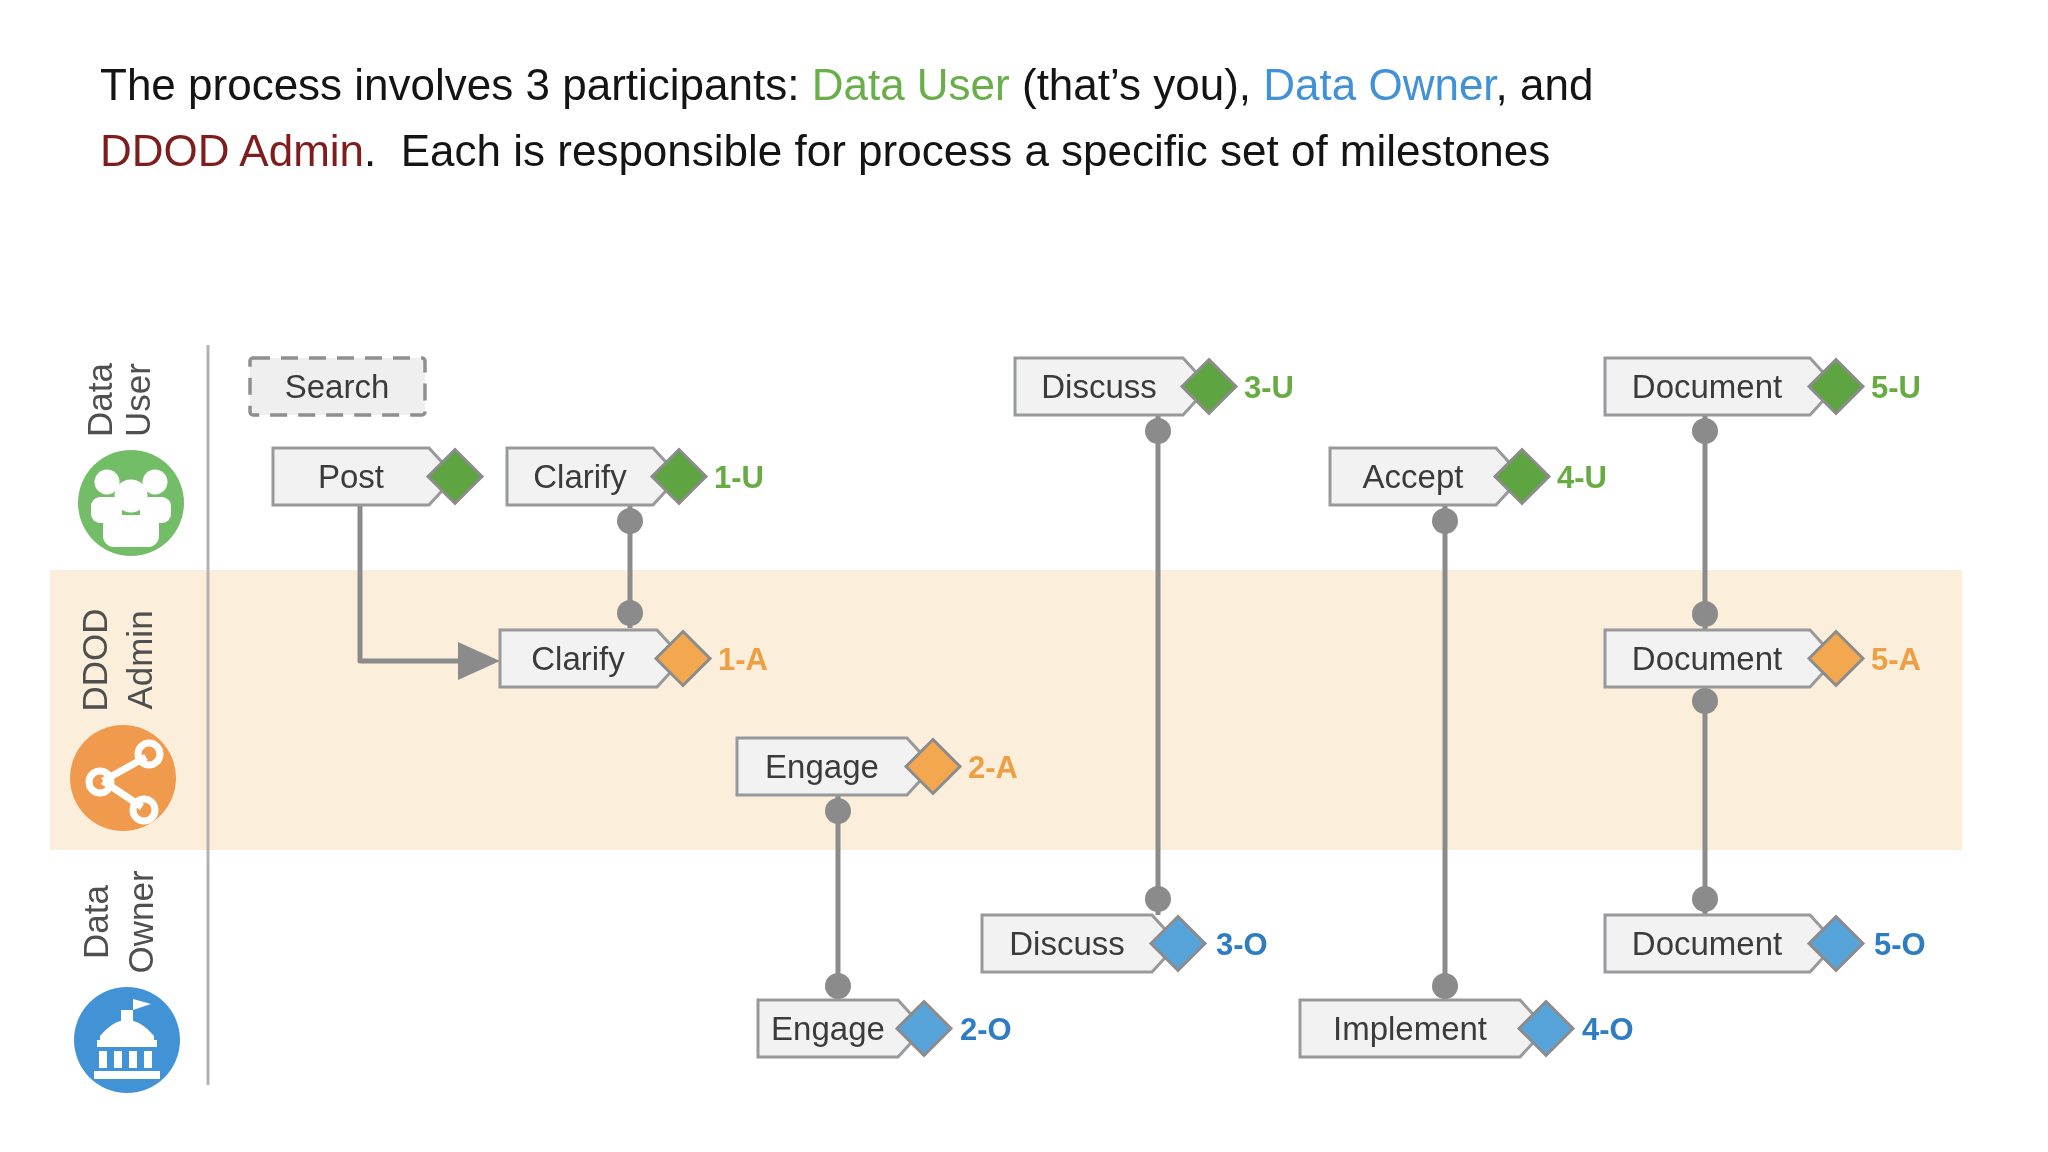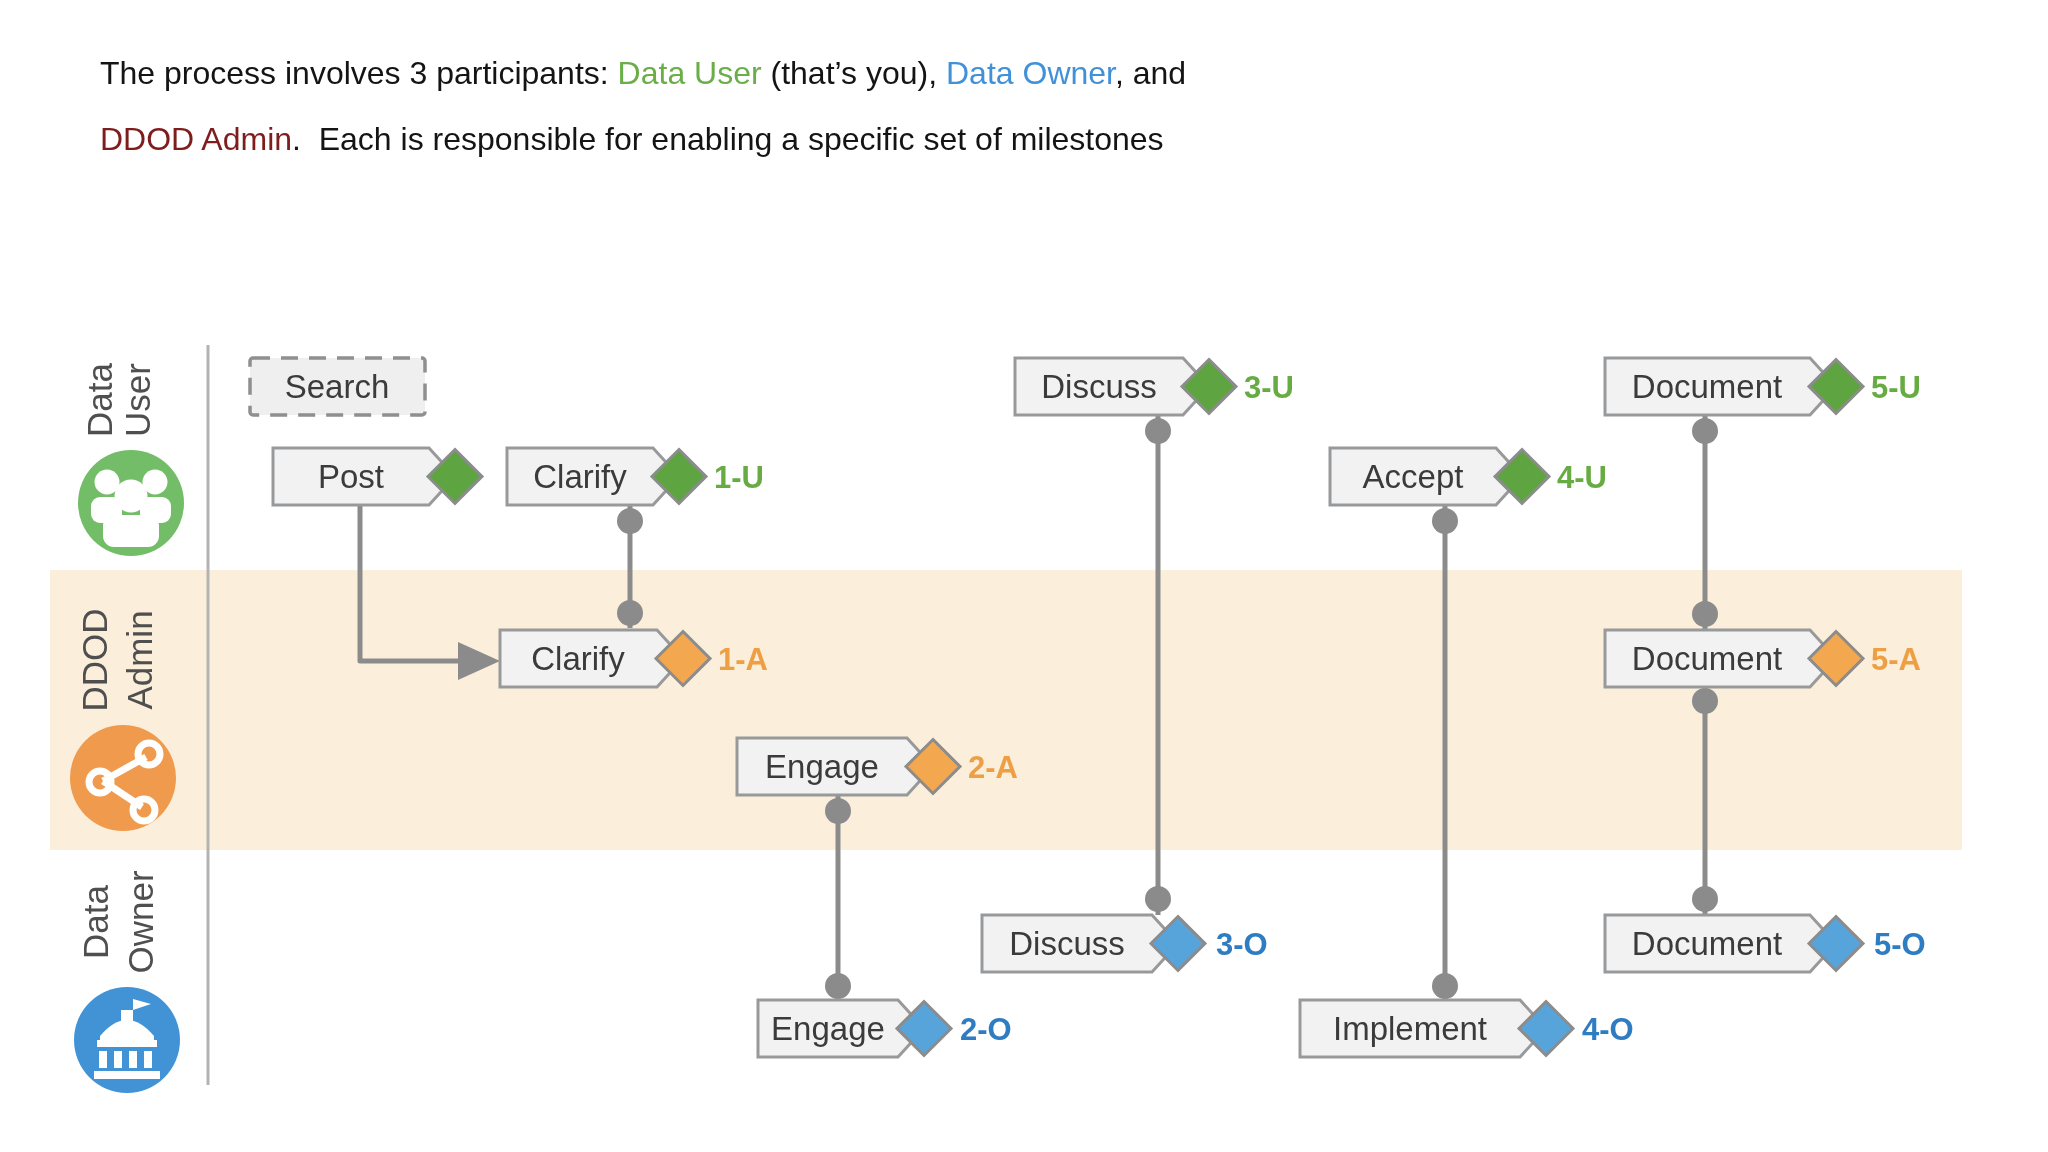--- a/index.html
+++ b/index.html
@@ -1,39 +1,39 @@
 <!DOCTYPE html>
 <html><head>
 <meta charset="utf-8">
 <style>
   html,body{margin:0;padding:0;background:#ffffff;}
   body{width:2048px;height:1152px;position:relative;overflow:hidden;
        font-family:"Liberation Sans", sans-serif;}
-  .header{position:absolute;left:100px;top:40px;width:1800px;
-          font-size:32px;line-height:66px;color:#141414;white-space:pre-wrap;}
+  .header{position:absolute;left:100px;top:52px;width:1800px;
+          font-size:44px;line-height:66px;color:#141414;white-space:pre-wrap;}
   .header .green{color:#6aae4a;}
   .header .blue{color:#4191d9;}
   .header .orange{color:#7f1d1d;}
   svg{position:absolute;left:0;top:0;}
   .mbox{fill:#f2f2f3;stroke:#98999b;stroke-width:3;}
   .searchbox{fill:#efefef;stroke:#8f8f8f;stroke-width:3.5;stroke-dasharray:17 11;}
   .diamond{stroke:#8c8c8c;stroke-width:3;}
   .mlabel{font-size:33px;fill:#3b3b3b;text-anchor:middle;}
   .mcode{font-size:31px;font-weight:bold;text-anchor:start;}
   .lane-label{font-size:35px;fill:#4f4f4f;text-anchor:middle;}
   .conn{stroke:#8b8b8b;stroke-width:5;fill:none;}
   .cdot{fill:#8b8b8b;stroke:none;}
   .arrowhead{fill:#8b8b8b;stroke:none;}
   .sep{stroke:#b3b3b3;stroke-width:3;}
   .icon-white{fill:#ffffff;stroke:none;}
 </style>
 </head>
 <body>
 
-<div class="header"><span>The process involves 3 participants: </span><span class="green">Data User</span><span> (that’s you), </span><span class="blue">Data Owner</span><span>, and</span><br><span class="orange">DDOD Admin</span><span>.  Each is responsible for enabling a specific set of milestones</span></div>
+<div class="header"><span>The process involves 3 participants: </span><span class="green">Data User</span><span> (that’s you), </span><span class="blue">Data Owner</span><span>, and</span><br><span class="orange">DDOD Admin</span><span>.  Each is responsible for process a specific set of milestones</span></div>
 
 <svg width="2048" height="1152" viewBox="0 0 2048 1152">
 
   <rect x="50" y="570" width="1912" height="280" fill="#fbeedb"></rect>
 
   <line class="sep" x1="208" y1="345" x2="208" y2="1085"></line>
 
   <g>
     <text class="lane-label" transform="translate(112,400) rotate(-90)">Data</text>
     <text class="lane-label" transform="translate(150,400) rotate(-90)">User</text>

